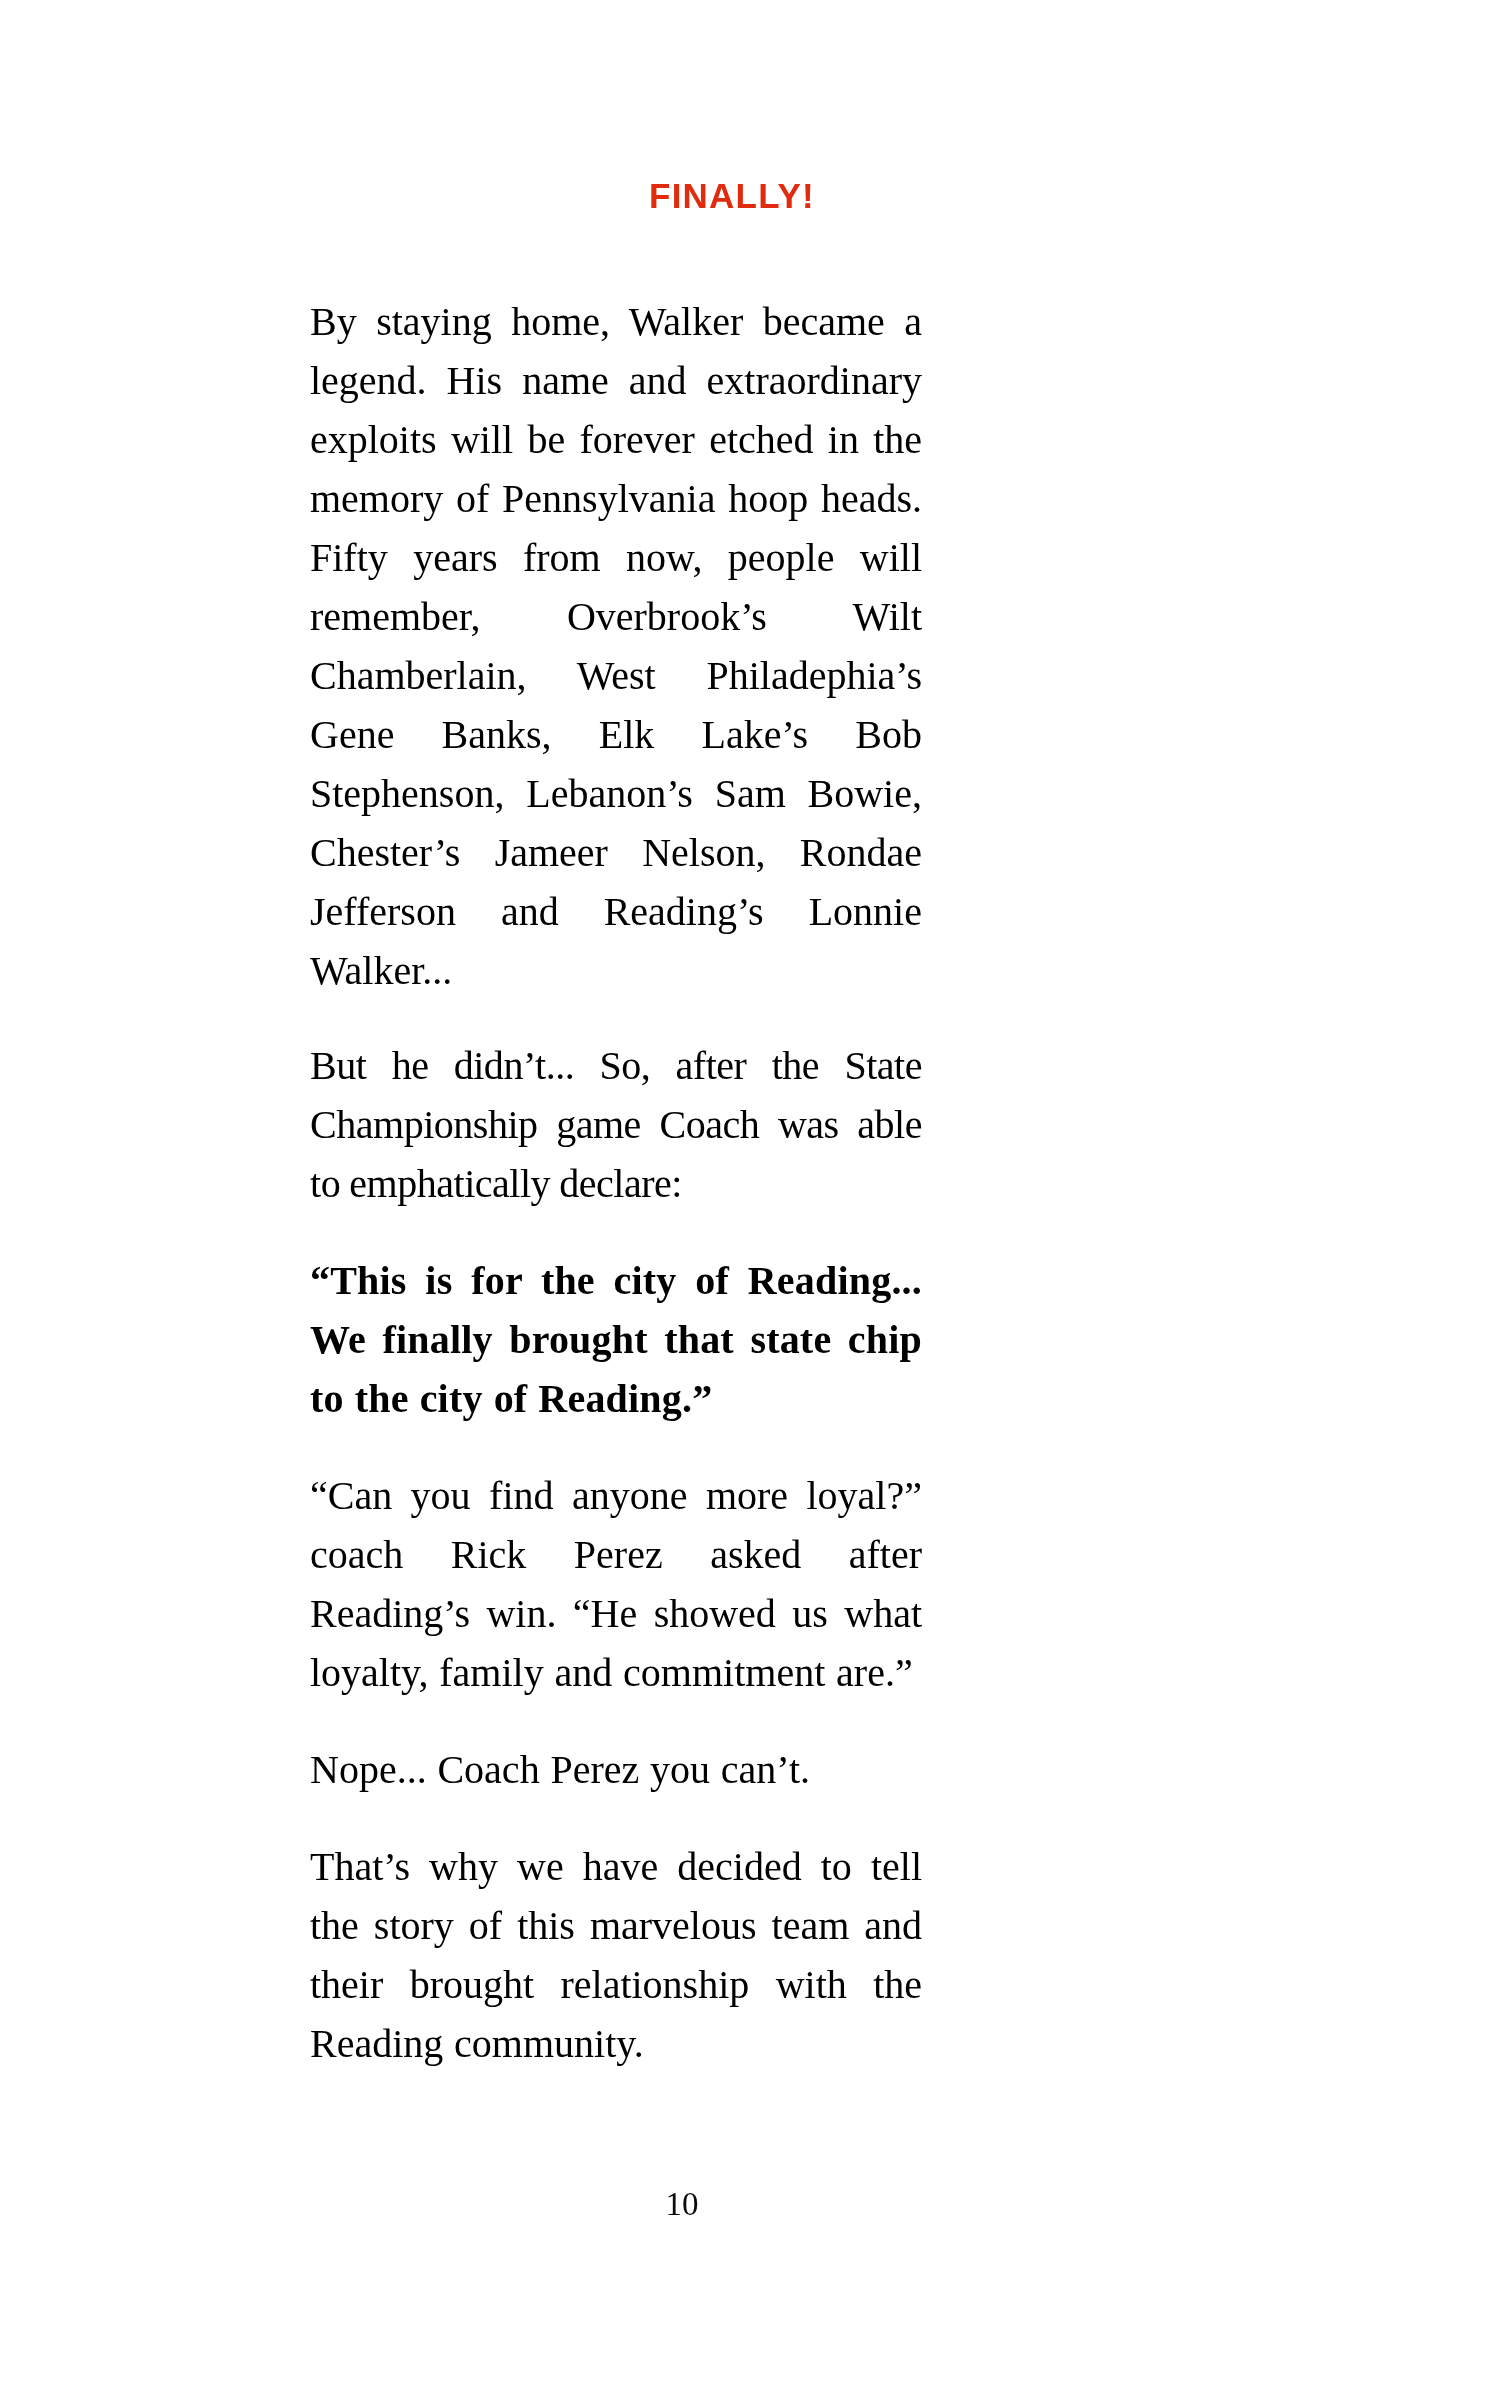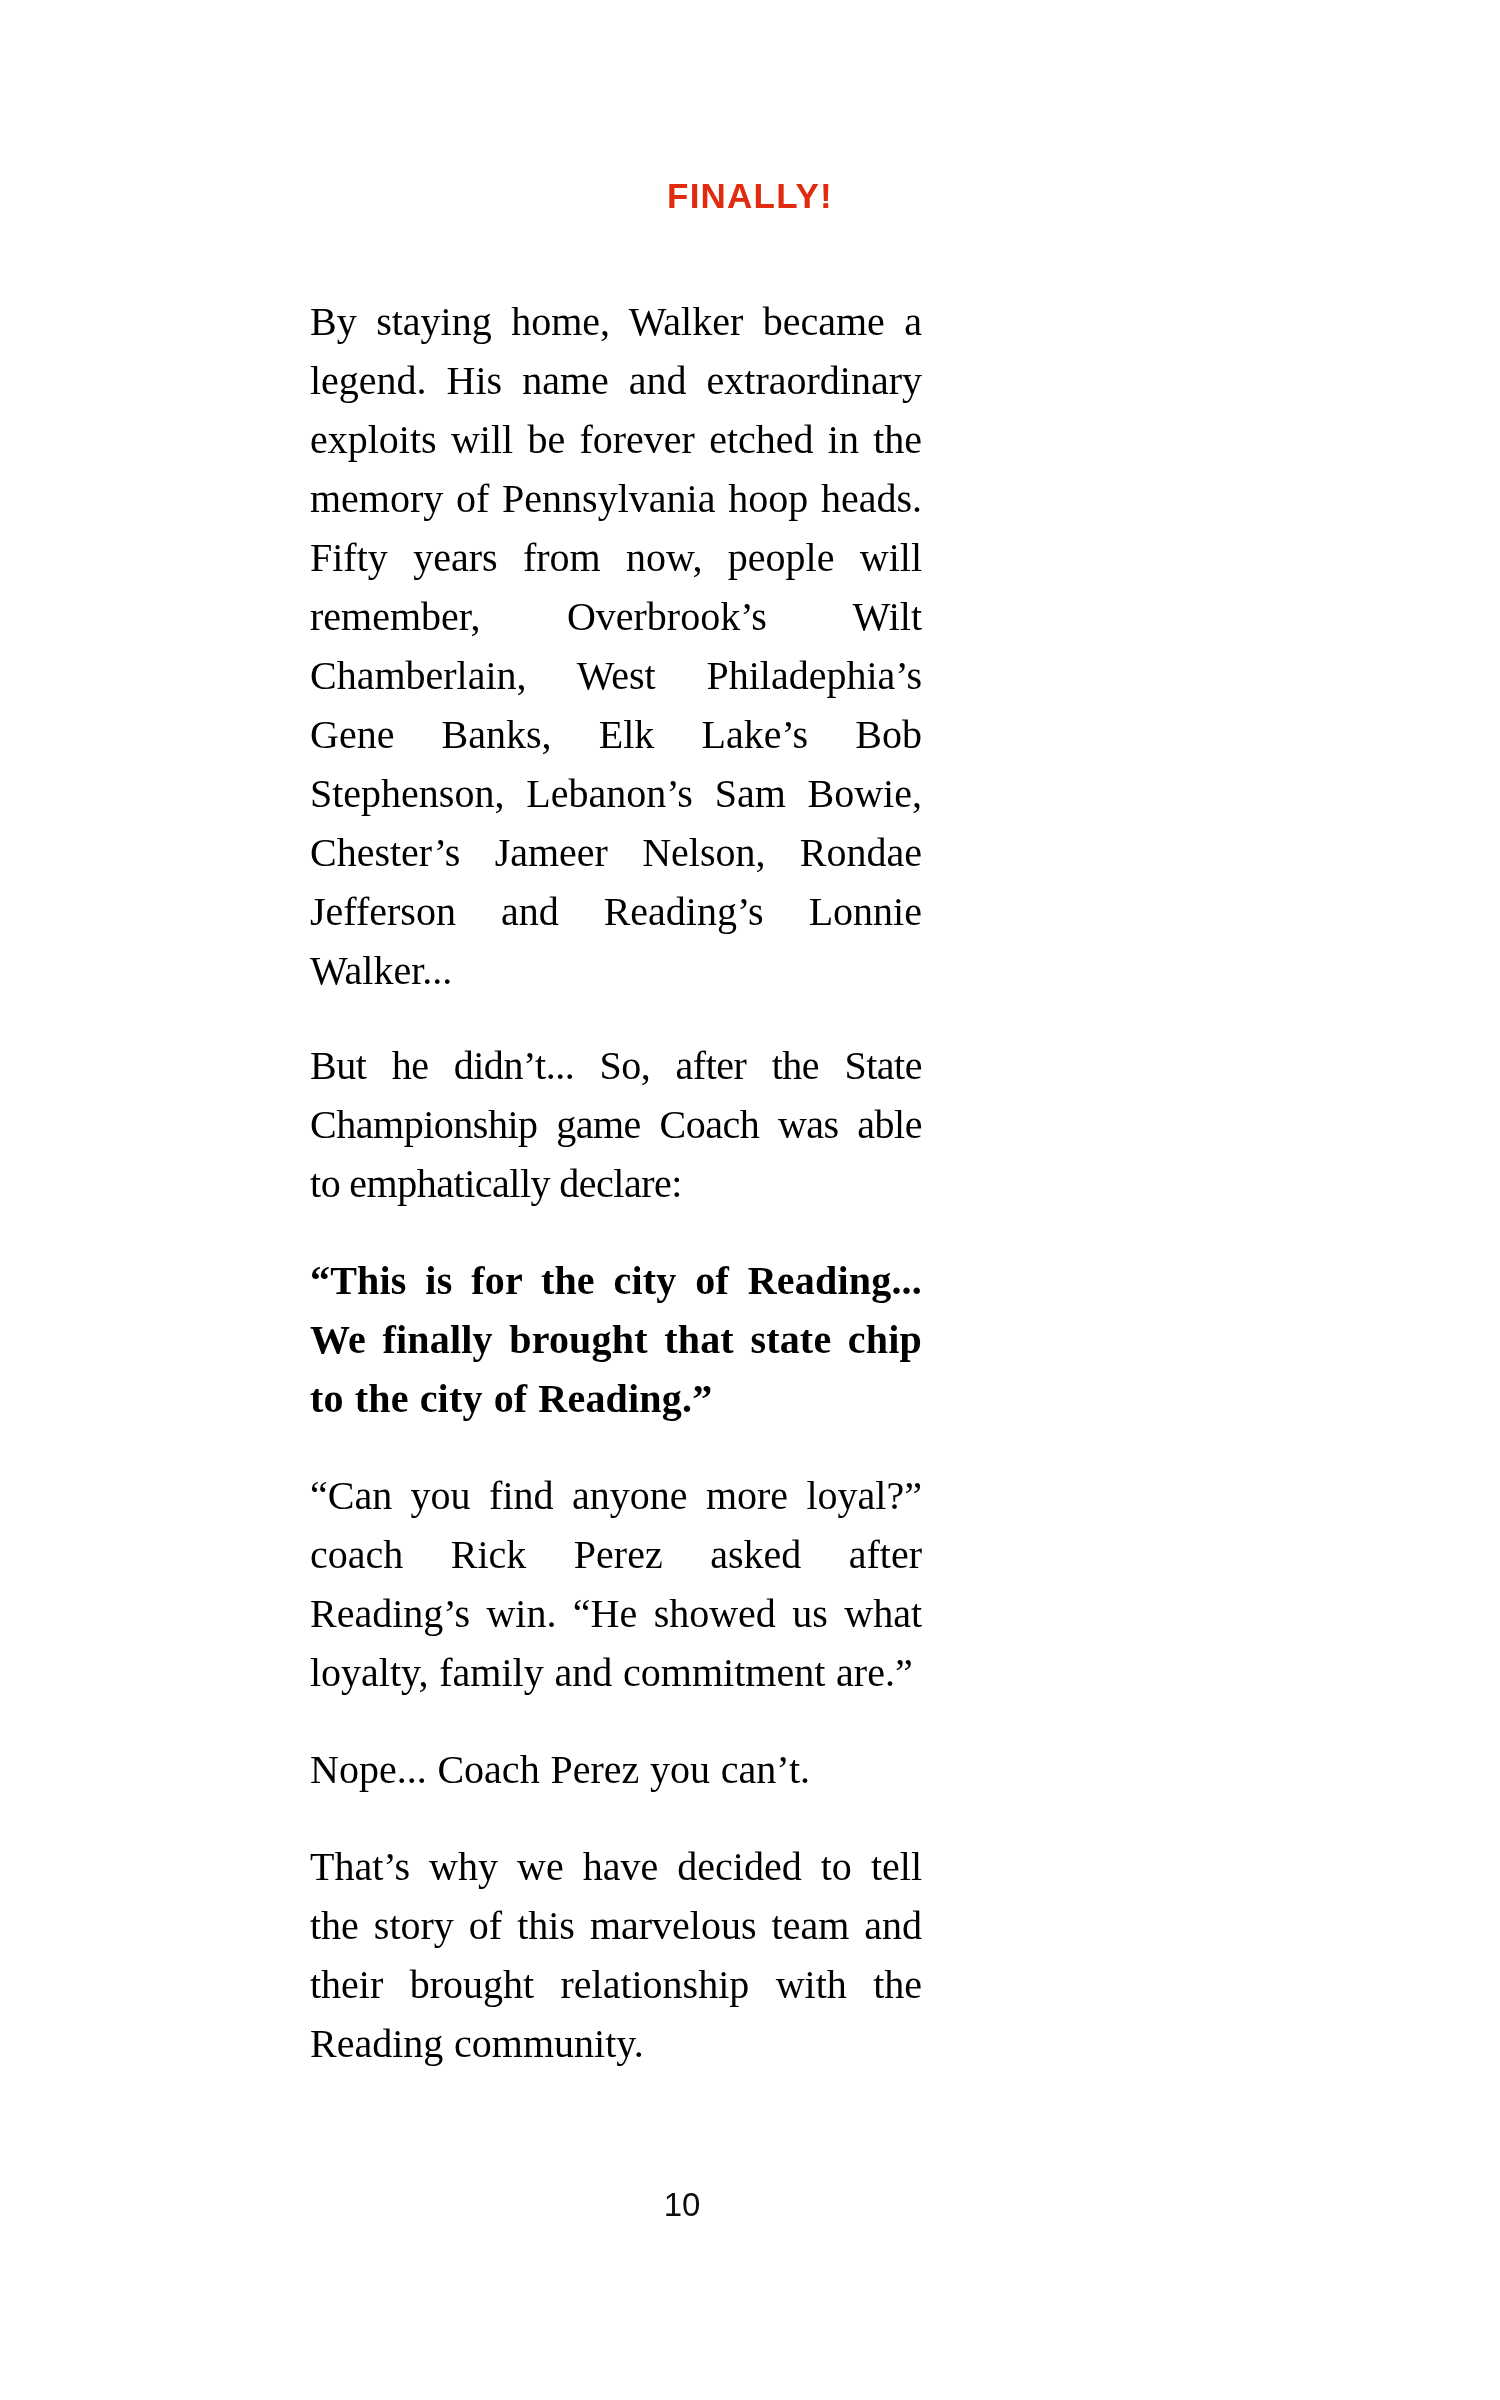--- a/index.html
+++ b/index.html
@@ -29,21 +29,20 @@
     top: 155px;
     left: 0;
     width: 1464px;
     text-align: center;
     font-family: "Liberation Sans", "DejaVu Sans", sans-serif;
     font-weight: bold;
     font-size: 35px;
     letter-spacing: 1.2px;
     color: #e02b0f;
     line-height: 1;
-    padding-left: 18px;
   }
 
   
   .text-column {
     position: absolute;
     left: 310px;
     top: 292px;
     width: 612px;
   }
 
@@ -78,21 +77,21 @@
     letter-spacing: 0.005em;
   }
 
   
   .folio {
     position: absolute;
     left: 0;
     top: 2188px;
     width: 1364px;
     text-align: center;
-    font-family: Liberation Sans, sans-serif;
+    font-family: Liberation Serif, serif;
     font-size: 33px;
     color: #0d0d0d;
     line-height: 1;
   }
 </style>
 </head>
 <body>
 
 <div class="page">
 

